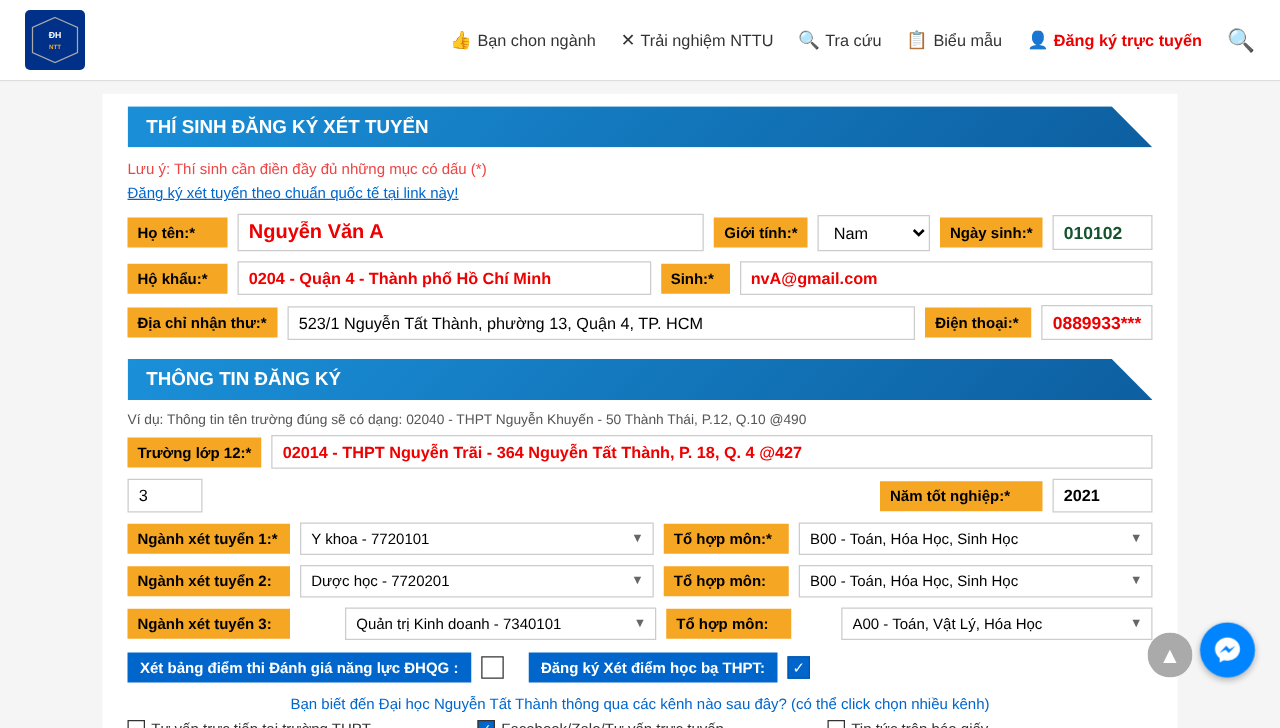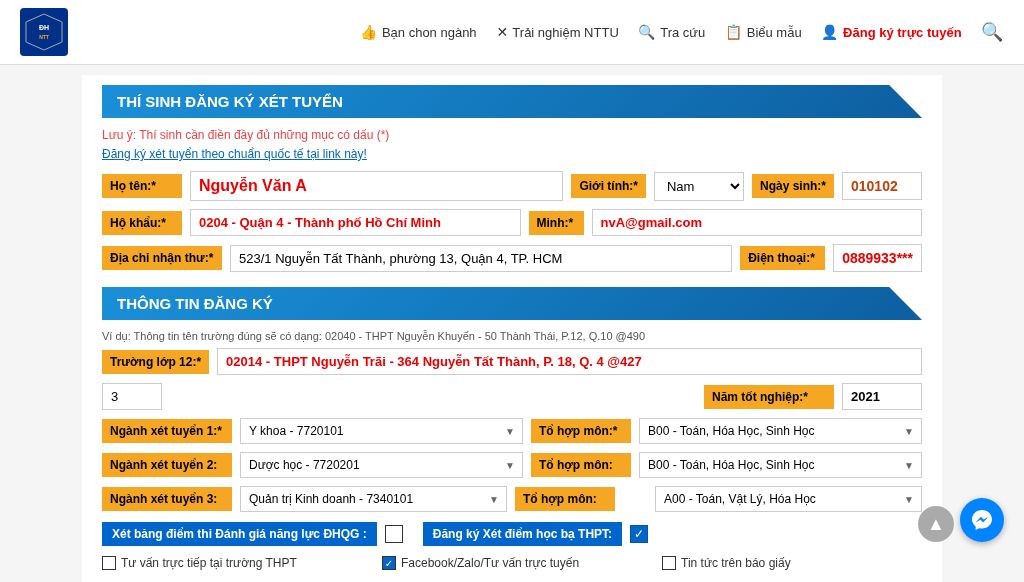--- a/index.html
+++ b/index.html
@@ -110,21 +110,21 @@
     .field-value.red-bold {
       color: #e00;
       font-weight: bold;
     }
 
     .dob-value {
       border: 1px solid #ccc;
       padding: 5px 8px;
       font-size: 14px;
       font-weight: bold;
-      color: #c2410c;
+      color: #14532d;
       width: 80px;
     }
 
     
     .inline-group {
       display: flex;
       align-items: center;
       gap: 8px;
     }
 
@@ -331,21 +331,21 @@
       <option>Nam</option>
       <option>Nữ</option>
     </select>
     <span class="field-label" style="min-width:70px;">Ngày sinh:*</span>
     <span class="dob-value">010102</span>
   </div>
 
   <div class="form-row">
     <span class="field-label">Hộ khẩu:*</span>
     <input class="field-value red-bold" style="flex: 1 1 0%; border: 1px solid rgb(204, 204, 204); padding: 5px 8px; color: rgb(238, 0, 0); font-weight: bold; font-size: 13px;" value="0204 - Quận 4 - Thành phố Hồ Chí Minh">
-    <span class="field-label" style="min-width:55px;">Minh:*</span>
+    <span class="field-label" style="min-width:55px;">Sinh:*</span>
     <input class="field-value red-bold" style="flex: 1 1 0%; border: 1px solid rgb(204, 204, 204); padding: 5px 8px; color: rgb(238, 0, 0); font-weight: bold;" value="nvA@gmail.com">
   </div>
 
   <div class="form-row">
     <span class="field-label" style="min-width:120px;">Địa chỉ nhận thư:*</span>
     <input class="field-value" style="flex: 1 1 0%; border: 1px solid rgb(204, 204, 204); padding: 5px 8px;" value="523/1 Nguyễn Tất Thành, phường 13, Quận 4, TP. HCM">
     <span class="field-label" style="min-width:85px;">Điện thoại:*</span>
     <span class="phone-value" style="font-size:14px; font-weight:bold; color:#e00; border:1px solid #ccc; padding:5px 8px;">0889933***</span>
   </div>
 
@@ -392,21 +392,21 @@
     <span class="field-label" style="min-width:100px;">Tổ hợp môn:</span>
     <div class="select-wrapper" style="flex:1;">
       <select class="field-select" style="width:100%;">
         <option>B00 - Toán, Hóa Học, Sinh Học</option>
       </select>
     </div>
   </div>
 
   <div class="form-row">
     <span class="field-label" style="min-width:130px;">Ngành xét tuyển 3:</span>
-    <div class="select-wrapper" style="flex:1;">
+    <div class="select-wrapper" style="flex:1;margin-left:36px;">
       <select class="field-select" style="width:100%;">
         <option>Quản trị Kinh doanh - 7340101</option>
       </select>
     </div>
     <span class="field-label" style="min-width:100px;">Tổ hợp môn:</span>
     <div class="select-wrapper" style="flex:1;padding-left:32px;">
       <select class="field-select" style="width:100%;">
         <option>A00 - Toán, Vật Lý, Hóa Học</option>
       </select>
     </div>
@@ -416,20 +416,21 @@
     <div class="inline-group">
       <span class="checkbox-label-bg">Xét bảng điểm thi Đánh giá năng lực ĐHQG :</span>
       <div class="checkbox-empty"></div>
     </div>
     <div class="inline-group">
       <span class="checkbox-label-bg">Đăng ký Xét điểm học bạ THPT:</span>
       <div class="checkbox-blue">✓</div>
     </div>
   </div>
 
+  <div class="channels-title">Bạn biết đến Đại học Nguyễn Tất Thành thông qua các kênh nào sau đây? (có thể click chọn nhiều kênh)</div>
   <div class="channels-grid">
     <div class="channel-item">
       <div class="ch-check"></div>
       <span>Tư vấn trực tiếp tại trường THPT</span>
     </div>
     <div class="channel-item">
       <div class="ch-check checked" style="background:#0066cc; color:#fff; font-size:10px;">✓</div>
       <span>Facebook/Zalo/Tư vấn trực tuyến</span>
     </div>
     <div class="channel-item">

